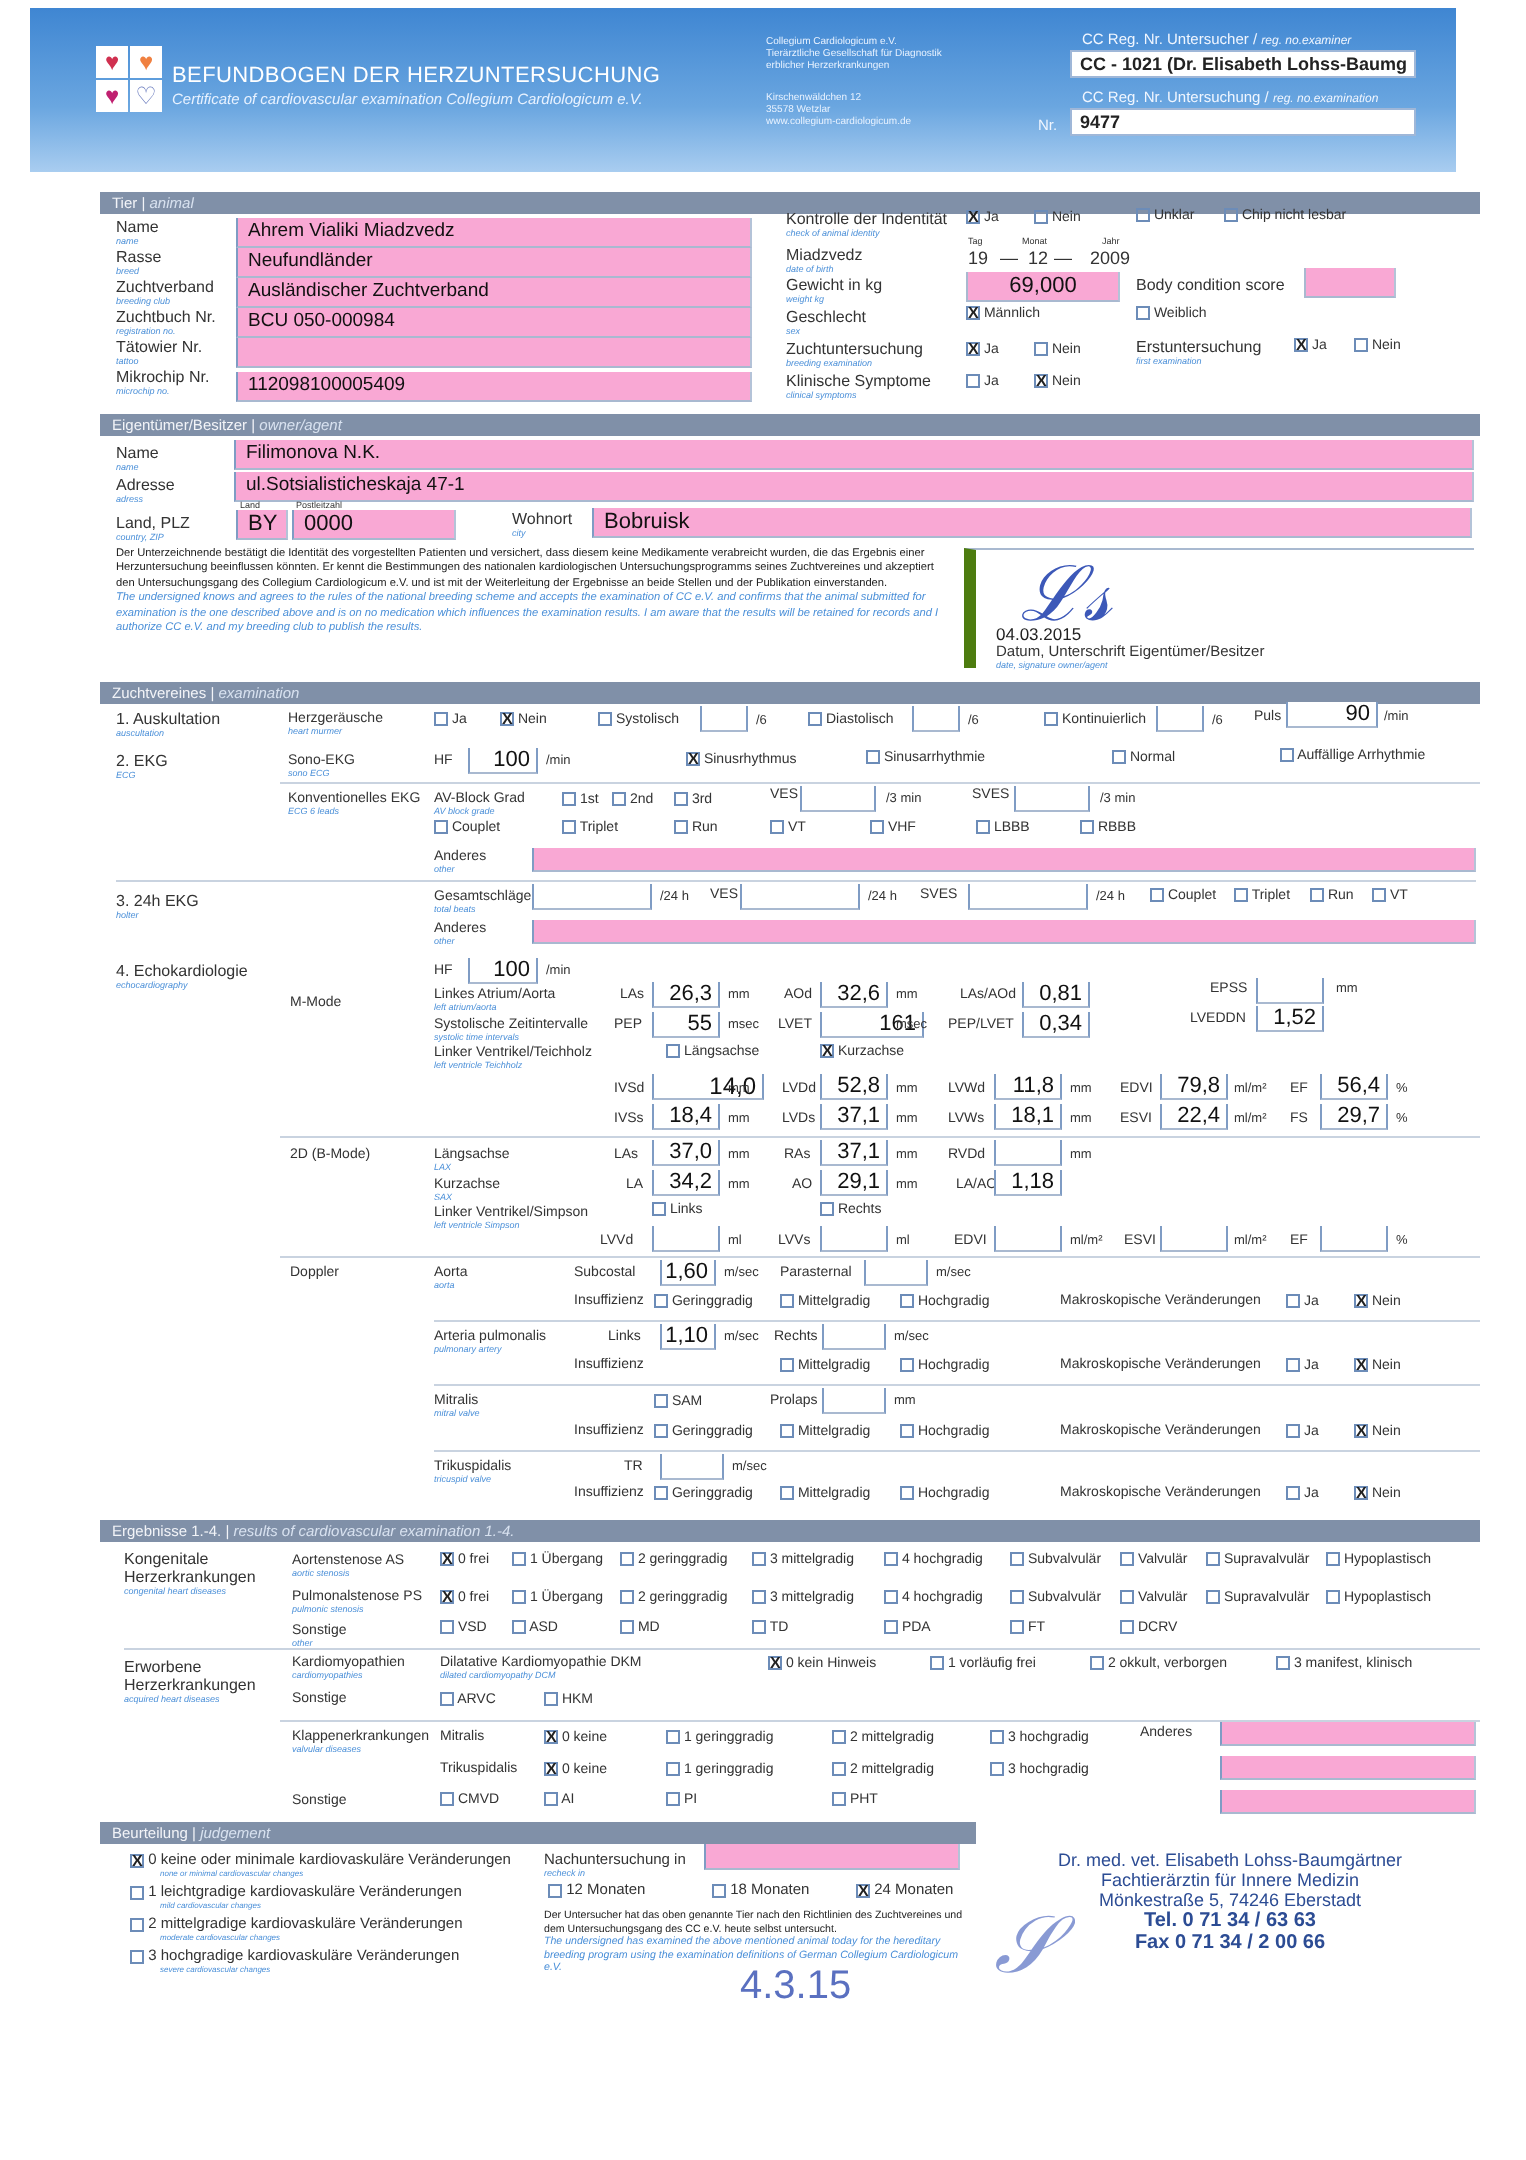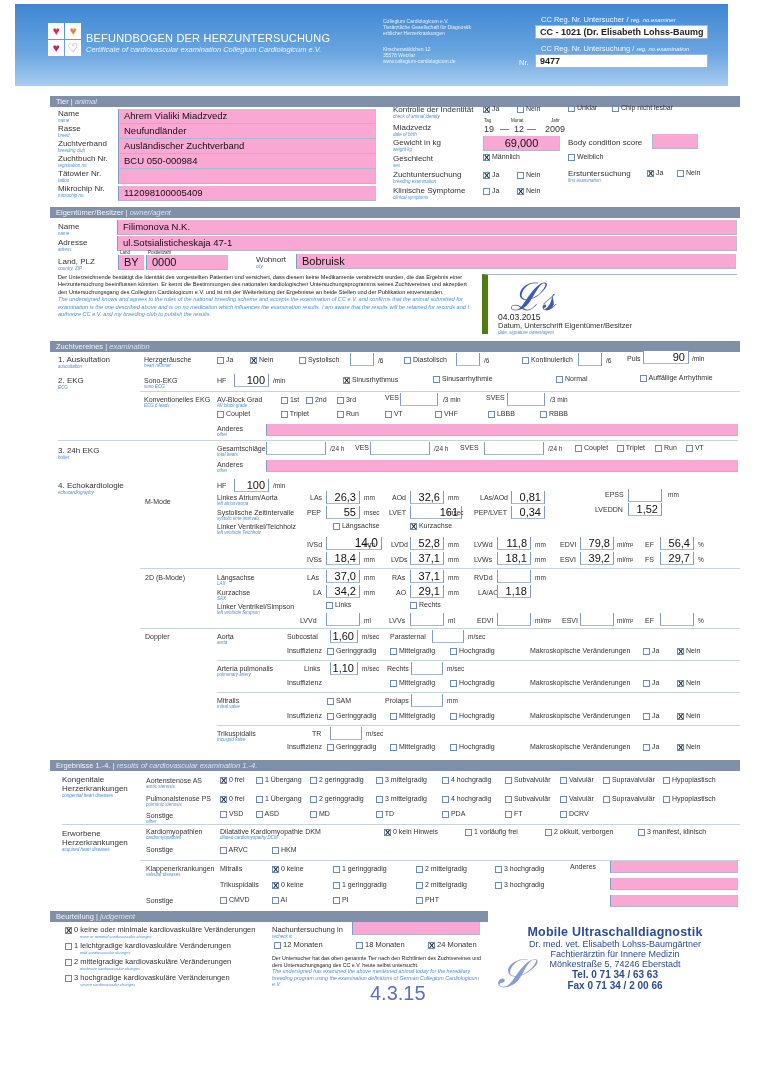--- a/index.html
+++ b/index.html
@@ -258,21 +258,21 @@
 <div class="abs tiny" style="left:307px;top:556px">IVSs</div>
 <div class="abs num" style="left:326px;top:552px;width:34px;font-size:11px">18,4</div>
 <div class="abs unit" style="left:364px;top:556px">mm</div>
 <div class="abs tiny" style="left:391px;top:556px">LVDs</div>
 <div class="abs num" style="left:410px;top:552px;width:34px;font-size:11px">37,1</div>
 <div class="abs unit" style="left:448px;top:556px">mm</div>
 <div class="abs tiny" style="left:474px;top:556px">LVWs</div>
 <div class="abs num" style="left:497px;top:552px;width:34px;font-size:11px">18,1</div>
 <div class="abs unit" style="left:535px;top:556px">mm</div>
 <div class="abs tiny" style="left:560px;top:556px">ESVI</div>
-<div class="abs num" style="left:580px;top:552px;width:34px;font-size:11px">39,2</div>
+<div class="abs num" style="left:580px;top:552px;width:34px;font-size:11px">22,4</div>
 <div class="abs unit" style="left:617px;top:556px">ml/m²</div>
 <div class="abs tiny" style="left:645px;top:556px">FS</div>
 <div class="abs num" style="left:660px;top:552px;width:34px;font-size:11px">29,7</div>
 <div class="abs unit" style="left:698px;top:556px">%</div>
 <div class="abs hr" style="left:140px;top:568px;width:600px"></div>
 
 <div class="abs tiny" style="left:145px;top:574px">2D (B-Mode)</div>
 <div class="abs tiny" style="left:217px;top:574px"><span>Längsachse</span><span class="en">LAX</span></div>
 <div class="abs tiny" style="left:307px;top:574px">LAs</div>
 <div class="abs num" style="left:326px;top:570px;width:34px;font-size:11px">37,0</div>
@@ -456,20 +456,19 @@
 <div class="abs cbl" style="left:274px;top:940px;font-size:7.5px"><span class="cb"></span> <span>12 Monaten</span></div>
 <div class="abs cbl" style="left:356px;top:940px;font-size:7.5px"><span class="cb"></span> <span>18 Monaten</span></div>
 <div class="abs cbl" style="left:428px;top:940px;font-size:7.5px"><span class="cb">X</span> <span>24 Monaten</span></div>
 <div class="abs para" style="left:272px;top:955px;width:210px;font-size:5.3px;line-height:6.6px">
   <div>Der Untersucher hat das oben genannte Tier nach den Richtlinien des Zuchtvereines und dem Untersuchungsgang des CC e.V. heute selbst untersucht.</div>
   <div class="it">The undersigned has examined the above mentioned animal today for the hereditary breeding program using the examination definitions of German Collegium Cardiologicum e.V.</div>
 </div>
 <div class="abs sig" style="left:370px;top:982px;font-size:20px;font-style:normal;font-family:'Liberation Sans',sans-serif;color:#5a70c0">4.3.15</div>
 
 <div class="abs stamp">
-  <div style="font-size:12.5px;letter-spacing:0.2px">Mobile Ultraschalldiagnostik</div>
   <div style="font-size:9px;font-weight:normal">Dr. med. vet. Elisabeth Lohss-Baumgärtner</div>
   <div style="font-size:9px;font-weight:normal">Fachtierärztin für Innere Medizin</div>
   <div style="font-size:9px;font-weight:normal">Mönkestraße 5, 74246 Eberstadt</div>
   <div style="font-size:10px">Tel. 0 71 34 / 63 63</div>
   <div style="font-size:10px">Fax 0 71 34 / 2 00 66</div>
 </div>
 <div class="abs sig" style="left:497px;top:950px;font-size:40px;opacity:0.6">𝒮</div>
 
 </body></html>

